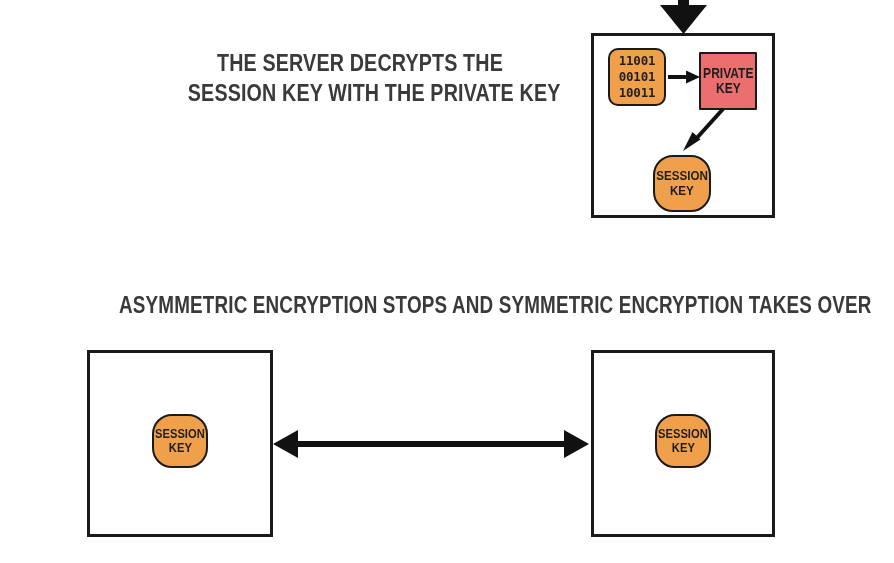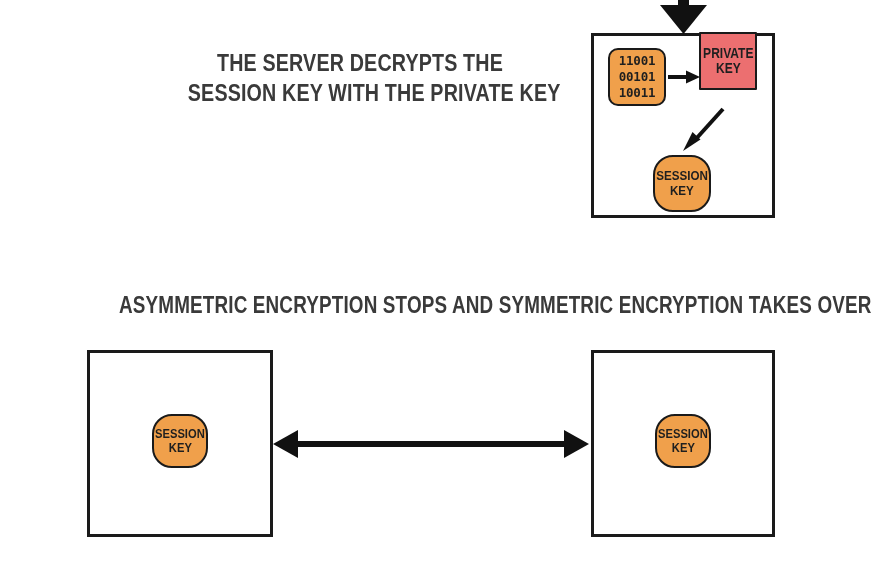--- a/index.html
+++ b/index.html
@@ -127,21 +127,21 @@
     font-size: 12.5px;
     letter-spacing: -0.2px;
     line-height: 1.28;
     border-radius: 10px;
   }
   #binary-chip .w { transform: none; }
 
   
   #private-key-chip {
     left: 699px;
-    top: 32px;
+    top: 52px;
     width: 58px;
     height: 58px;
     font-size: 14px;
   }
 
   
   #server-session-chip {
     left: 653px;
     top: 155px;
     width: 58px;

